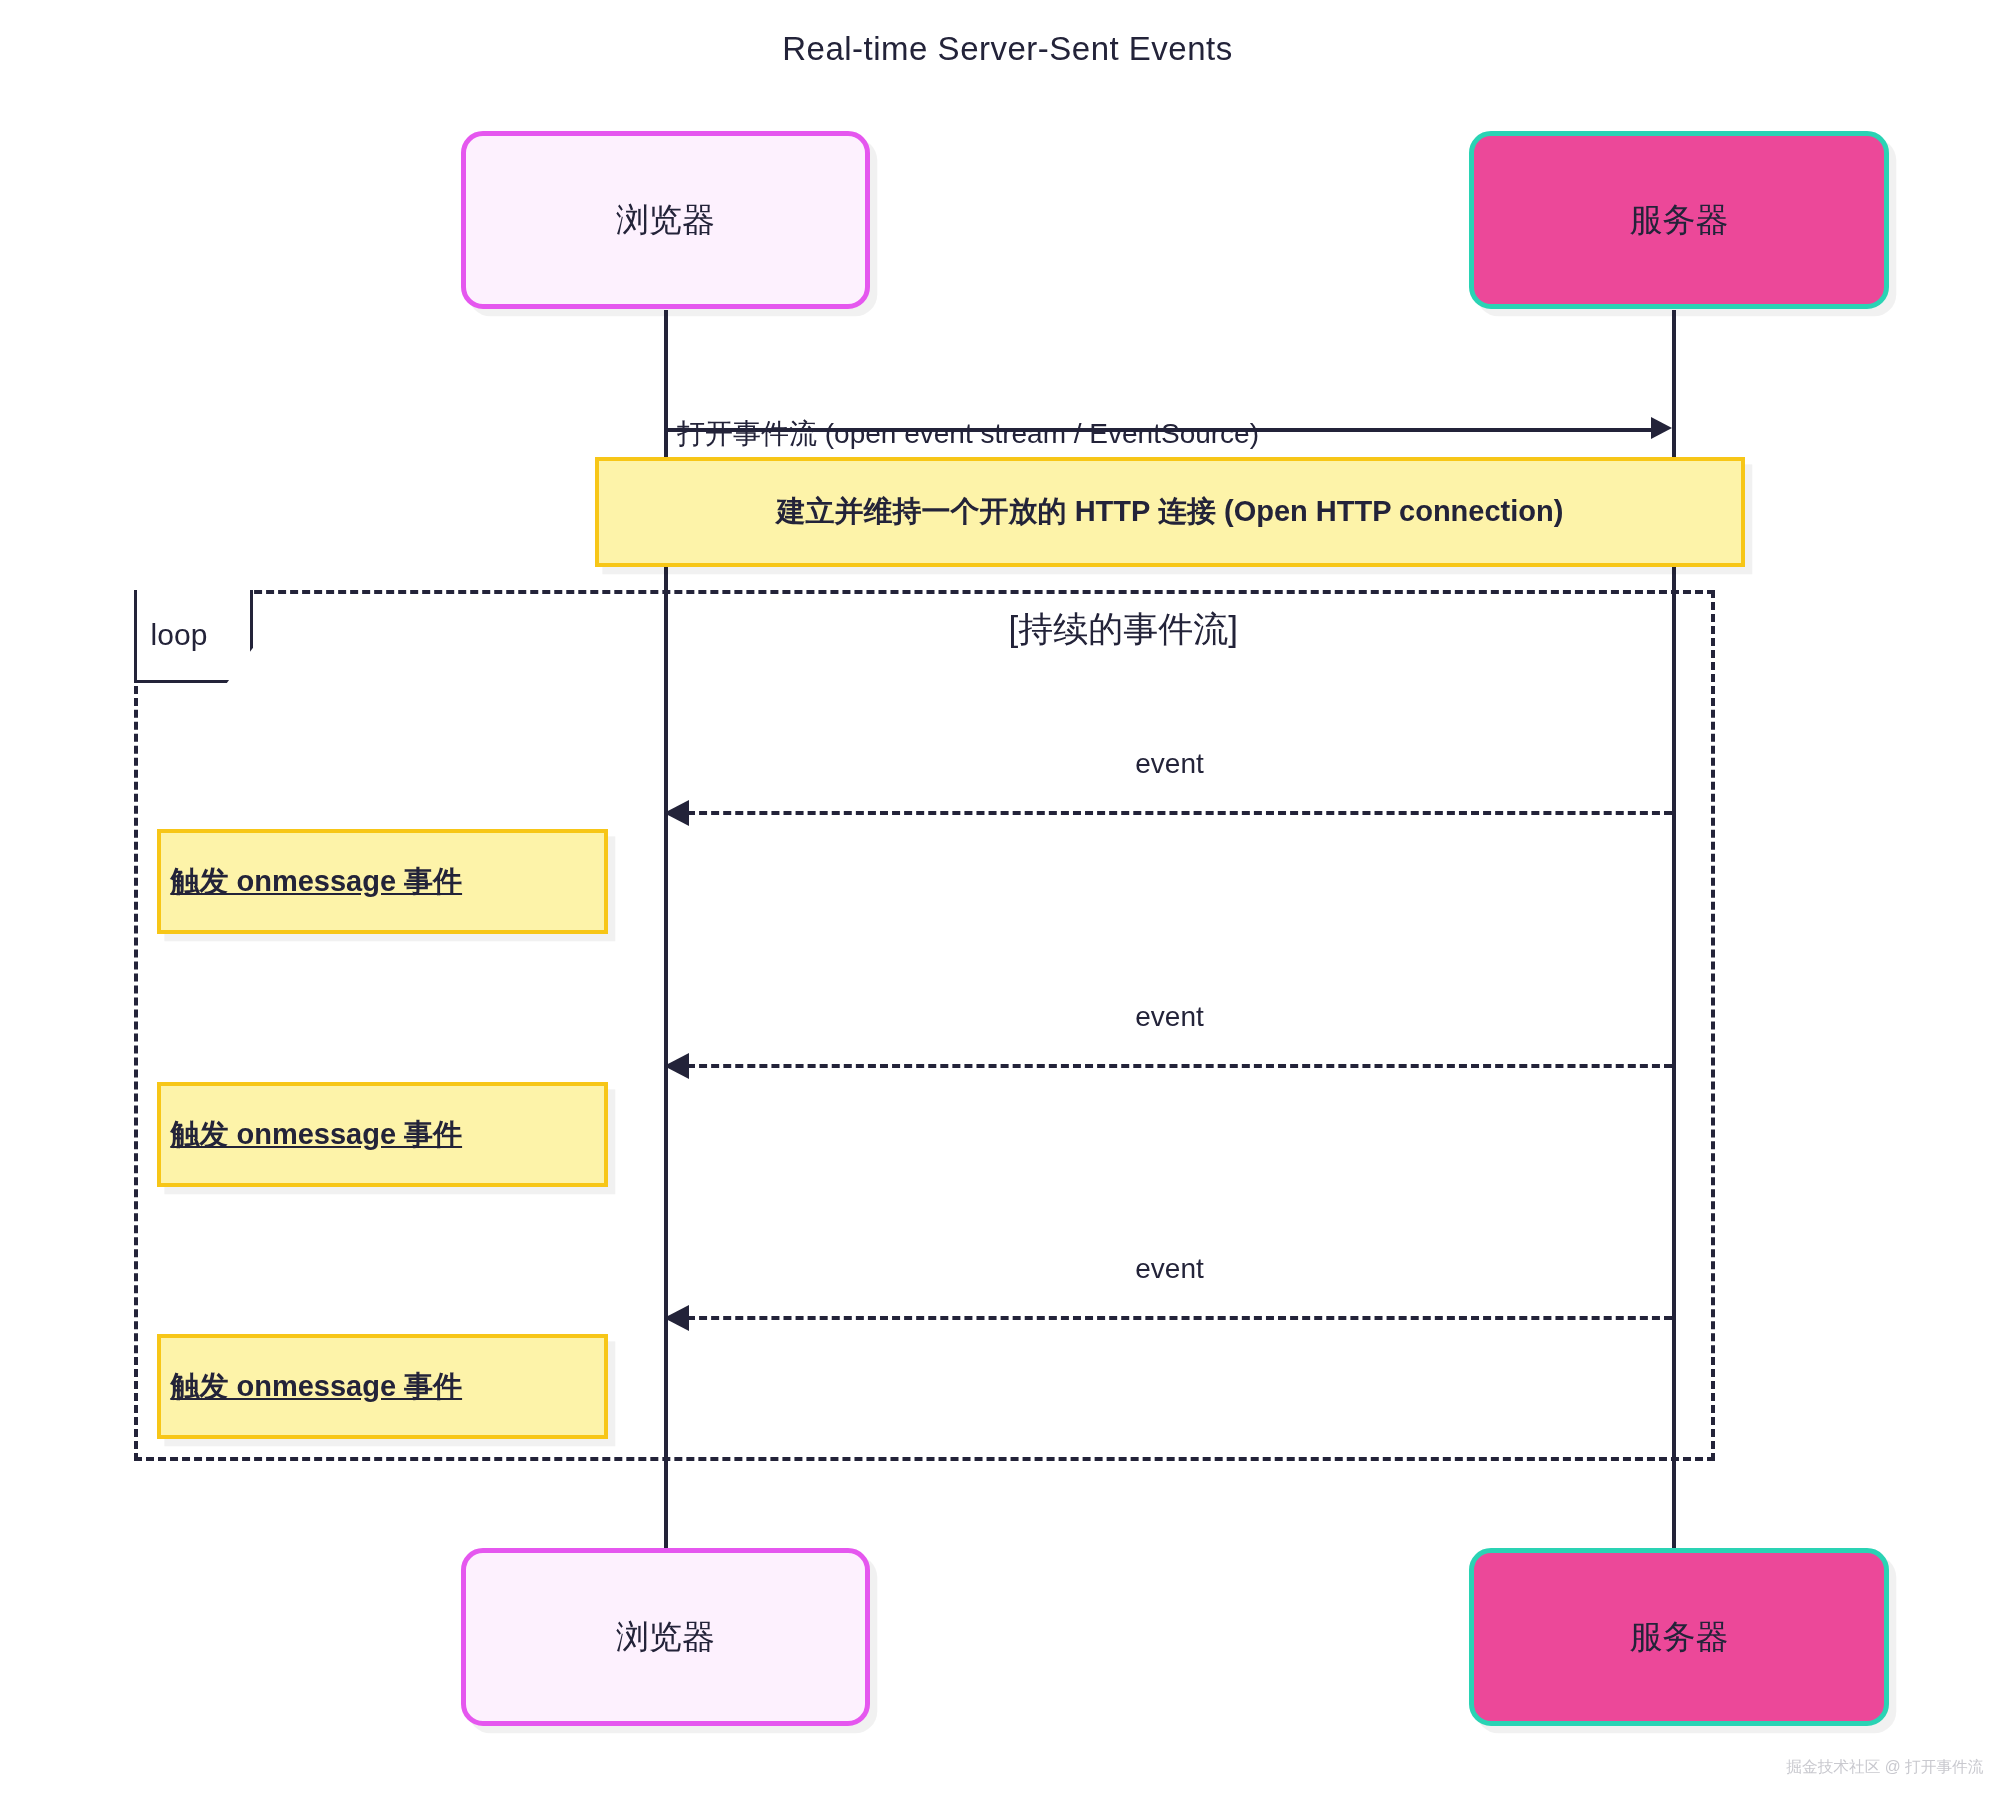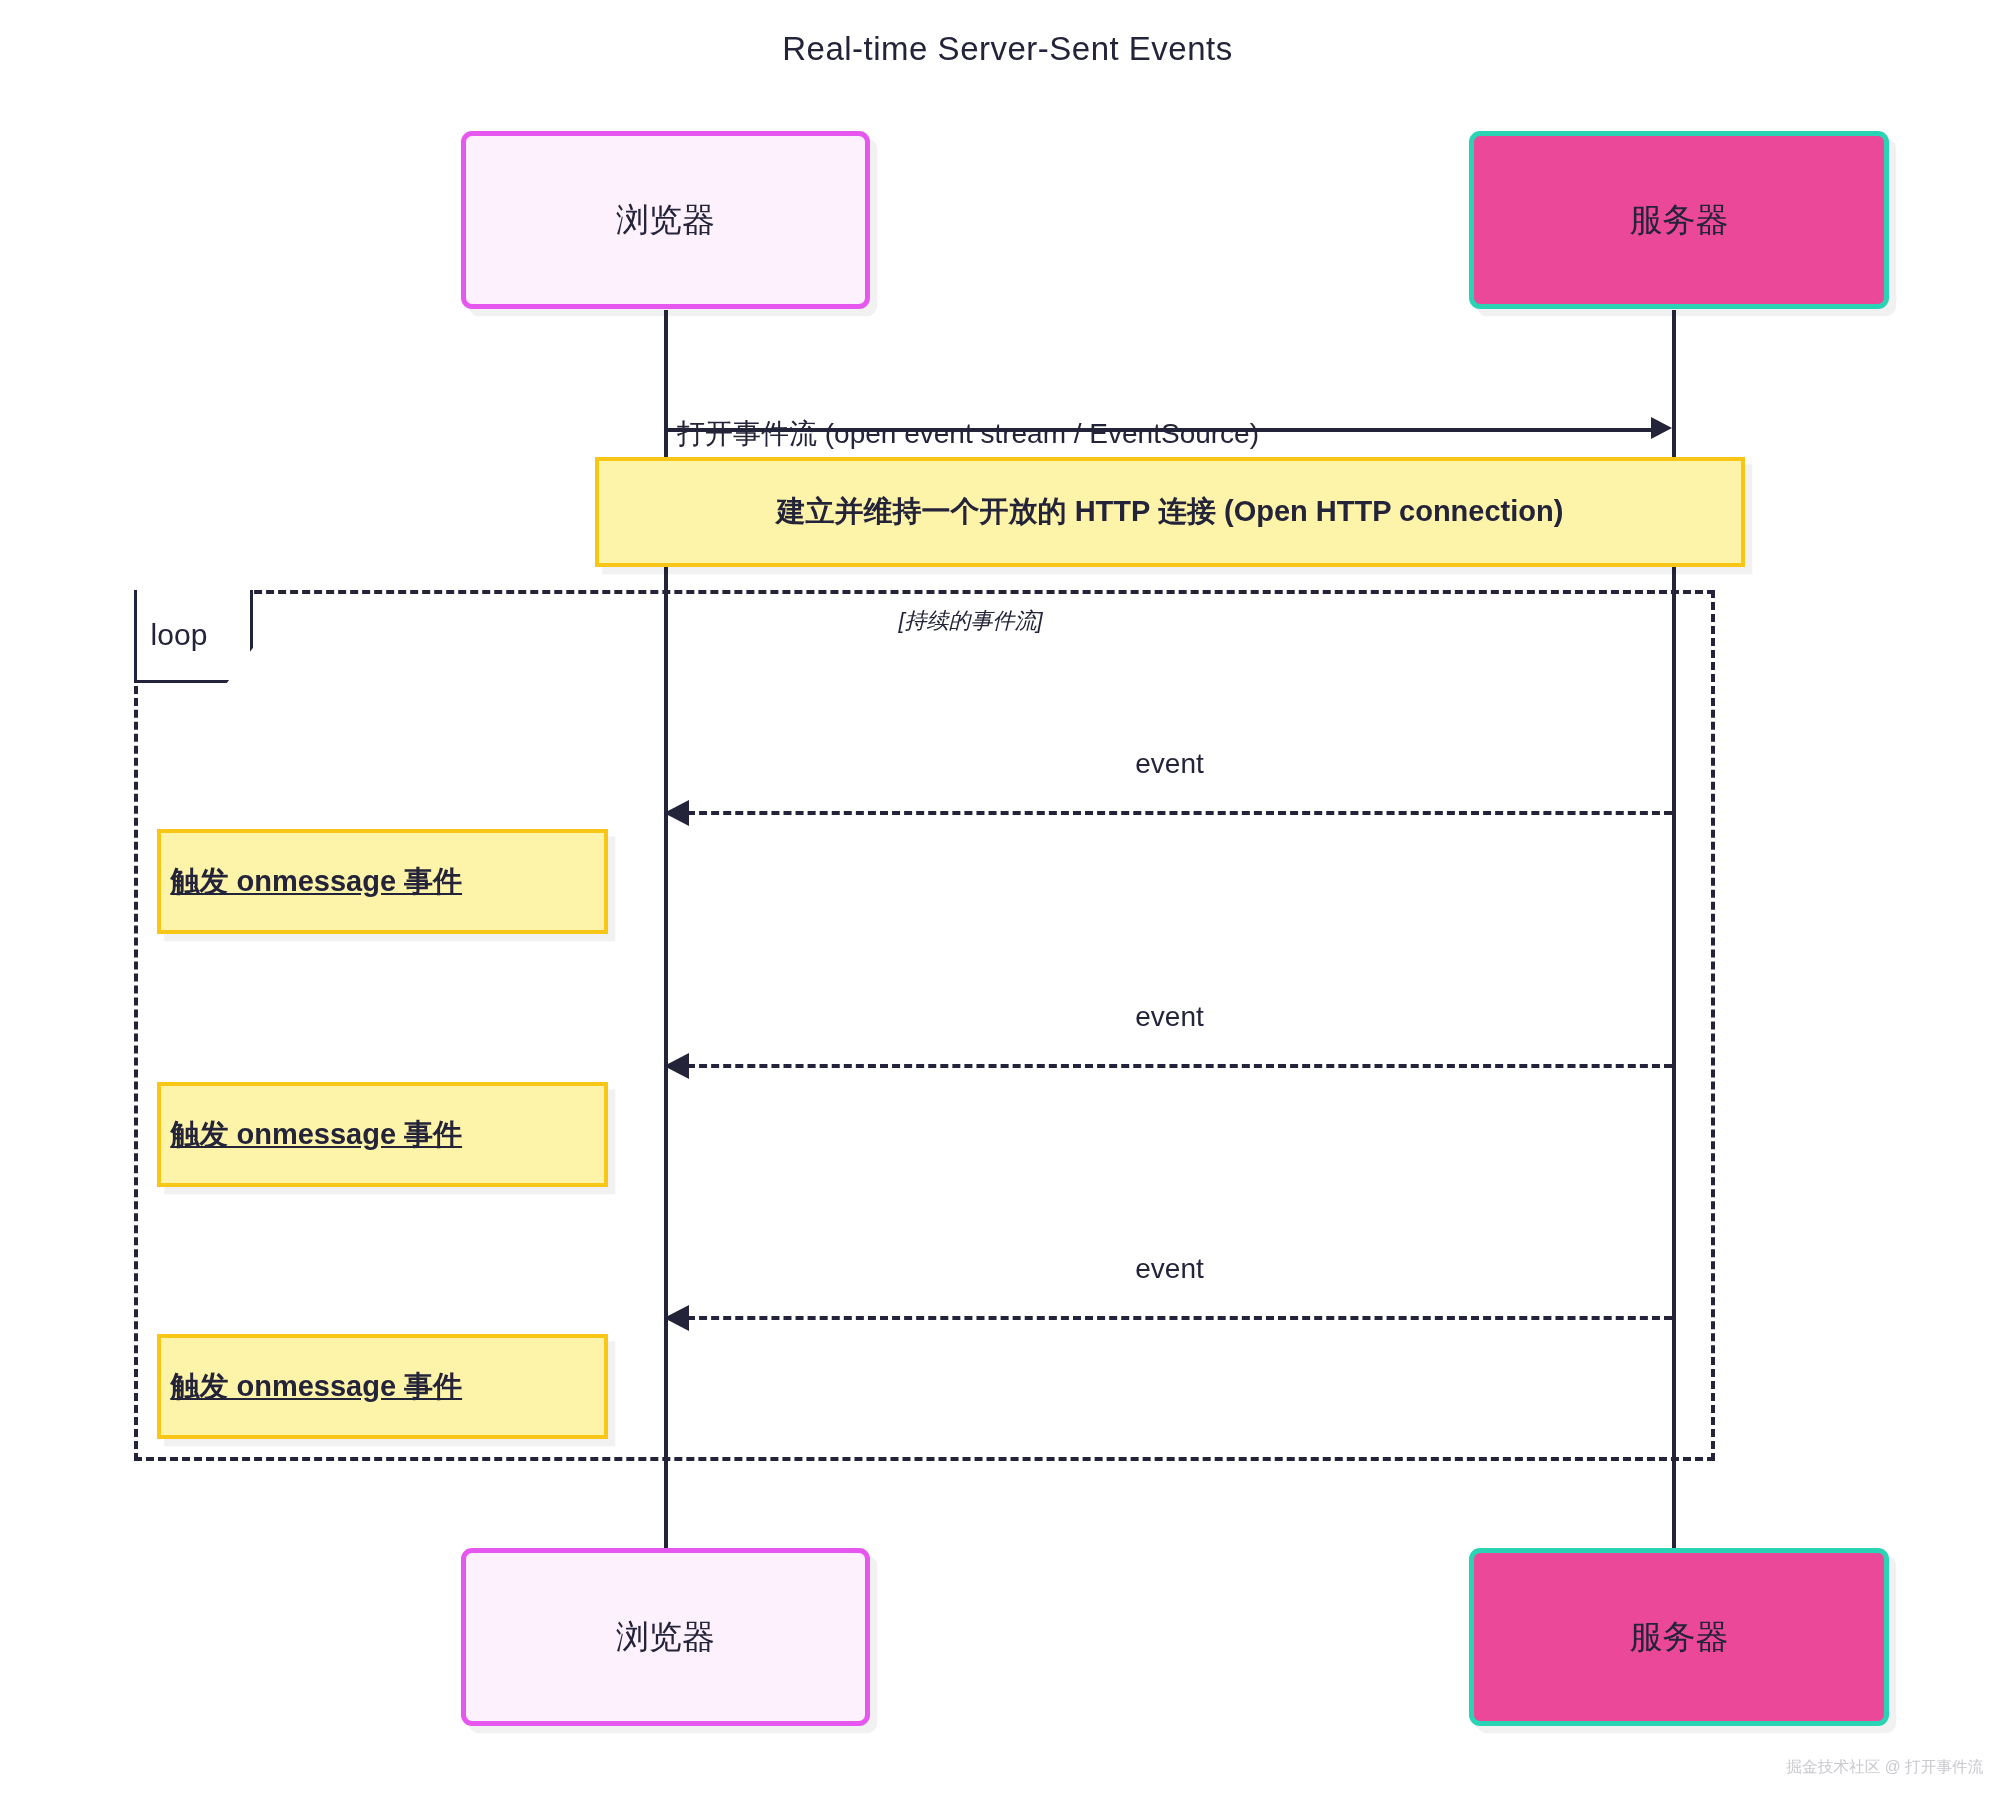--- a/index.html
+++ b/index.html
@@ -29,21 +29,21 @@
     font-size: 33px;
     letter-spacing: 0.5px;
     color: #232339;
     white-space: nowrap;
   }
 
   
   .participant {
     position: absolute;
     box-sizing: border-box;
-    border-radius: 11px;
+    border-radius: 22px;
     display: flex;
     align-items: center;
     justify-content: center;
     font-size: 33px;
     color: #232339;
     box-shadow: 7.3px 7.3px 0 0 rgba(0,0,0,0.055);
   }
   .participant.browser {
     border: 5.2px solid #e557ef;
     background: #fdf1fe;
@@ -147,25 +147,24 @@
     padding-left: 13.6px;
     font-size: 30px;
     color: #232339;
     box-shadow: 6.3px 5.2px 0 0 rgba(0,0,0,0.05);
   }
   .loop-cond {
     position: absolute;
     left: 703px;
     top: 606px;
     width: 535px;
-    text-align: center;
-    font-size: 22px;
-    color: #232339;
-    white-space: nowrap;
-    font-style: italic;
+    text-align: right;
+    font-size: 35px;
+    color: #232339;
+    white-space: nowrap;
   }
 
   
   .watermark {
     position: absolute;
     right: 31.5px;
     top: 1757px;
     font-size: 15.7px;
     color: #c9c9cf;
     white-space: nowrap;

